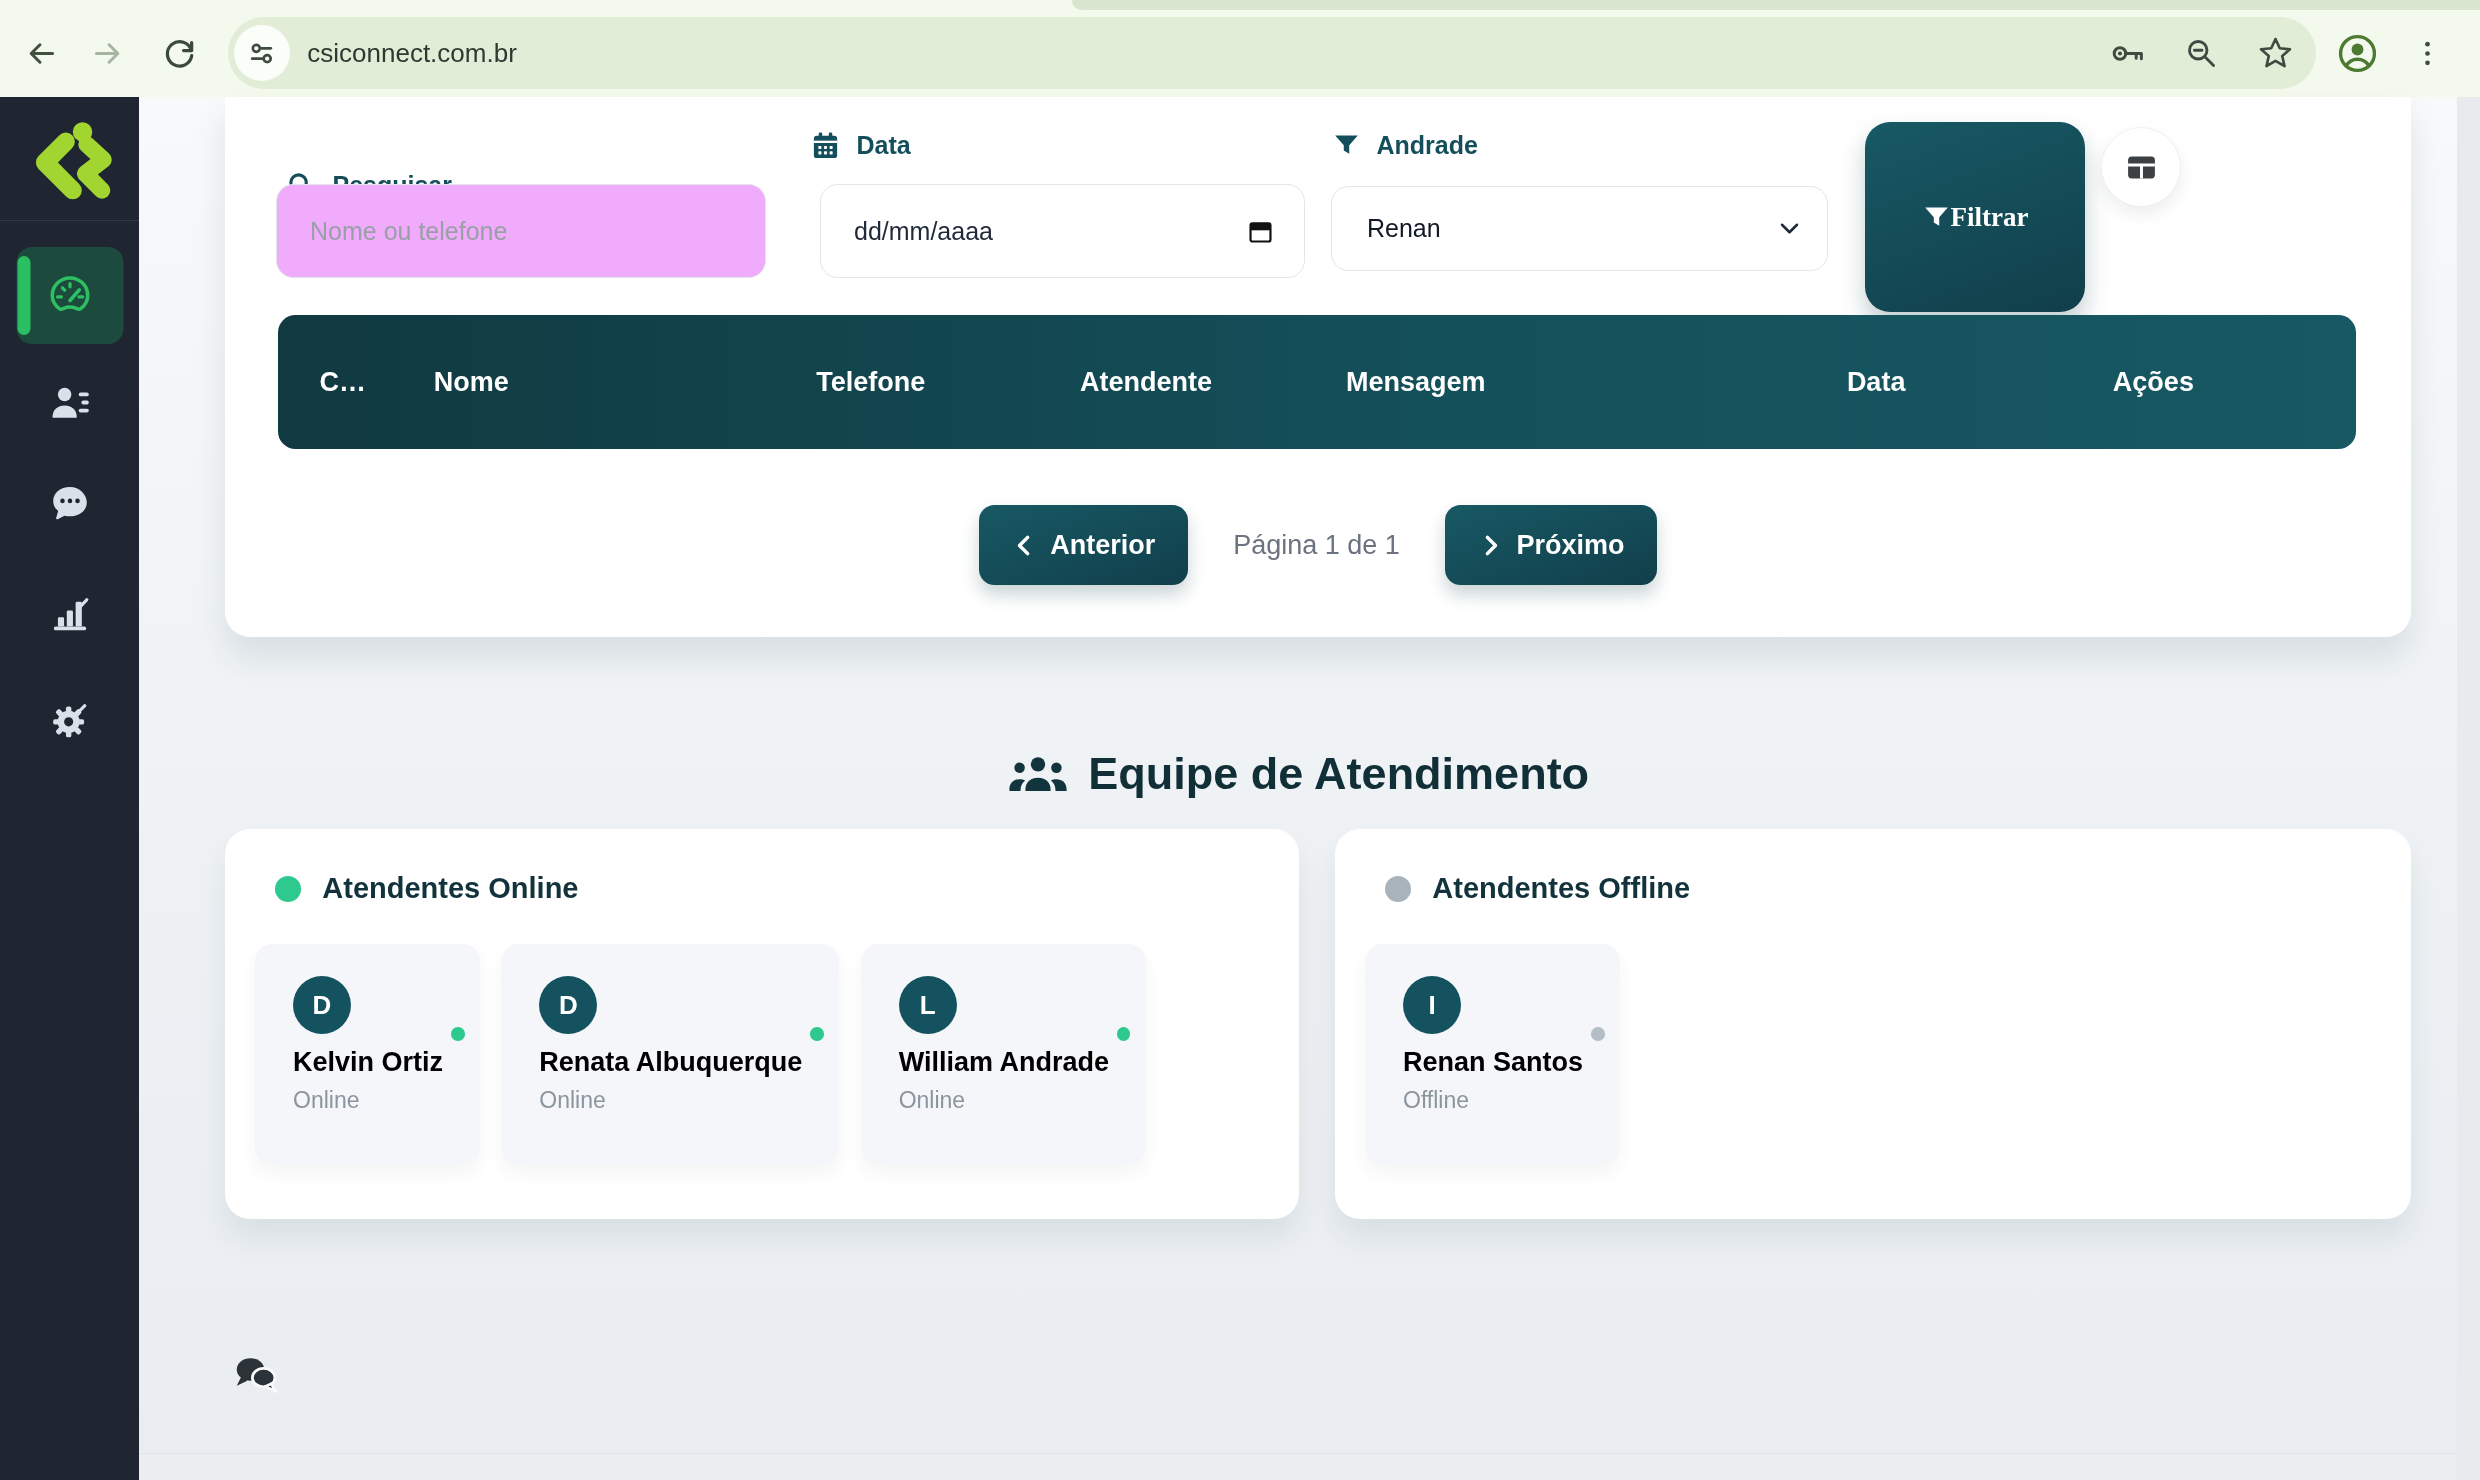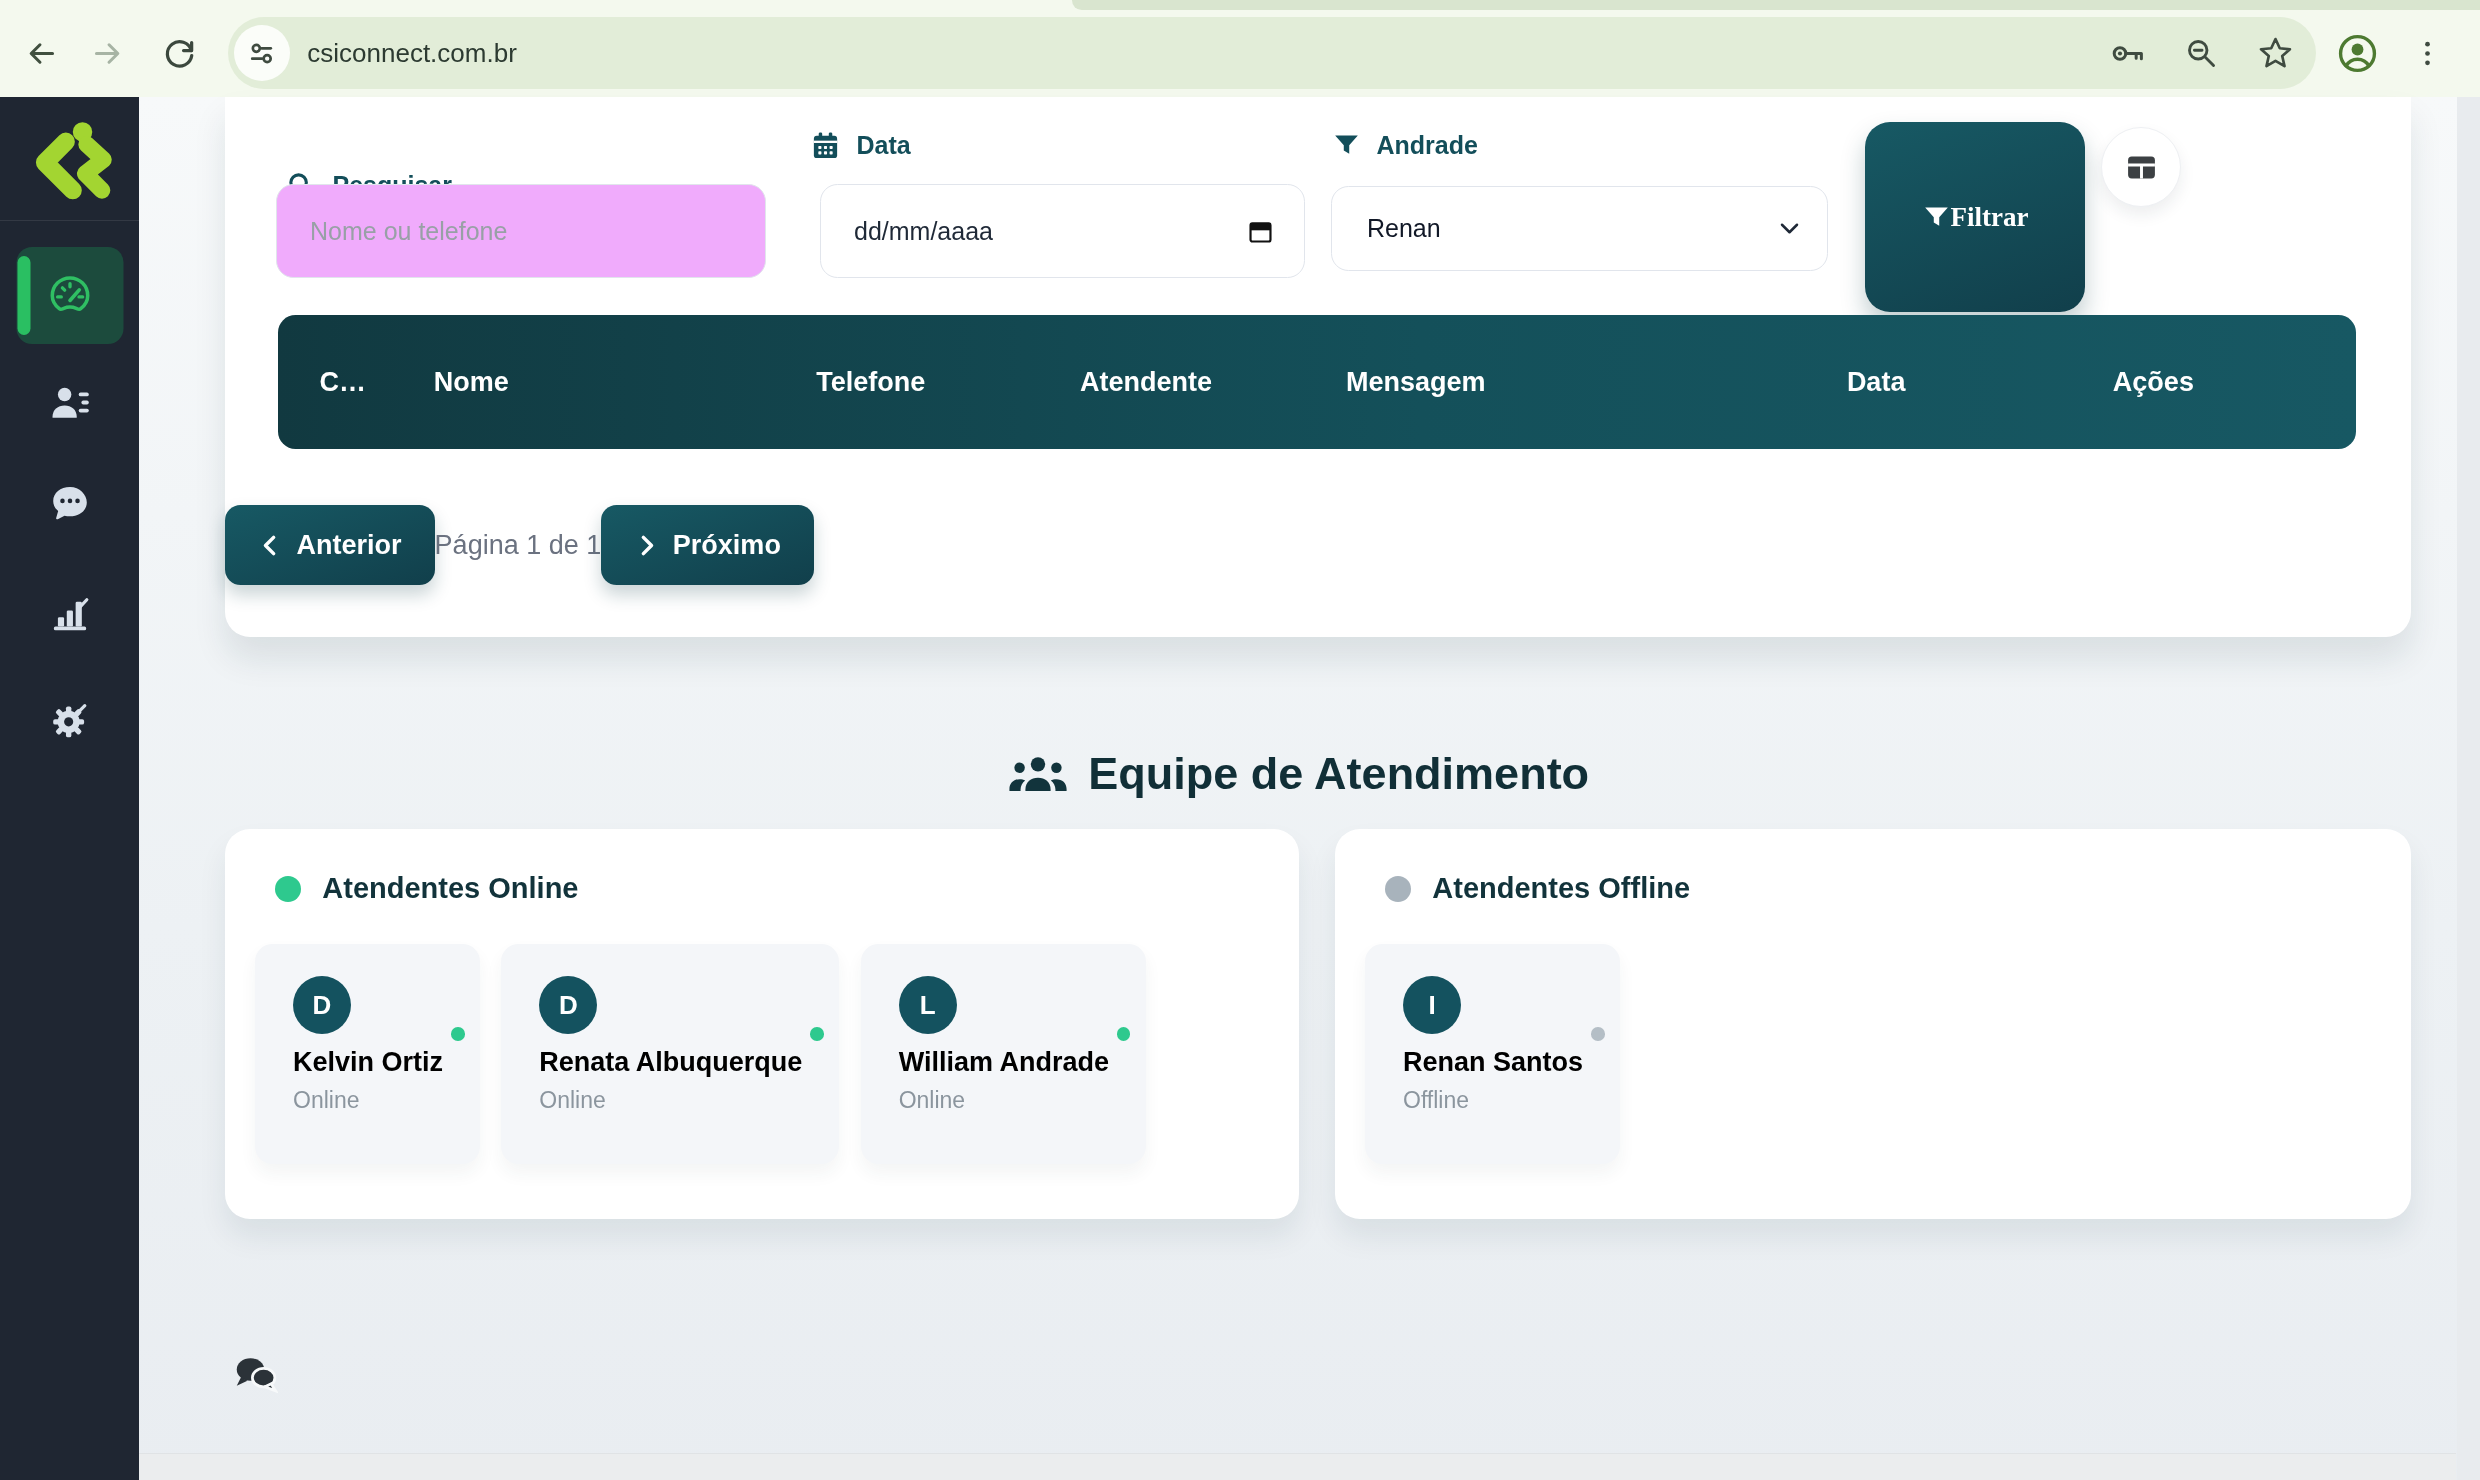--- a/index.html
+++ b/index.html
@@ -85,21 +85,21 @@
     position:absolute;left:1876px;top:30px;width:80px;height:80px;border-radius:50%;border:1px solid #eef0f3;background:#ffffff;
     display:flex;align-items:center;justify-content:center;cursor:pointer;box-shadow:0 7.8px 15.5px rgba(20,40,50,0.08);
   }
 
   .tablehead{
     position:absolute;left:53px;top:218px;width:2078px;height:134px;border-radius:17.5px;
     background:linear-gradient(90deg,#113940 0%,#14505a 55%,#175863 100%);
   }
   .th{position:absolute;top:0;bottom:0;display:flex;align-items:center;color:#ffffff;font-size:27px;font-weight:700;}
 
-  .pagination{position:absolute;left:0;right:0;top:408px;height:80px;display:flex;align-items:center;justify-content:flex-start;}
+  .pagination{position:absolute;left:0;right:0;top:408px;height:80px;display:flex;align-items:center;justify-content:center;gap:45px;}
   .pagebtn{
     height:80px;border:none;border-radius:15.5px;cursor:pointer;padding:0 33px;
     background:linear-gradient(160deg,#175964 0%,#113f4b 100%);
     display:flex;align-items:center;gap:13.6px;color:#fff;font-size:27px;font-weight:700;
     font-family:"Liberation Sans", sans-serif;box-shadow:0 9.7px 17.5px rgba(16,62,72,0.22);
   }
   .pageinfo{font-size:27px;color:#6b7280;}
 
   .teamheading{
     position:absolute;left:0;right:24px;top:613px;height:68px;display:flex;align-items:center;justify-content:center;gap:19.4px;

